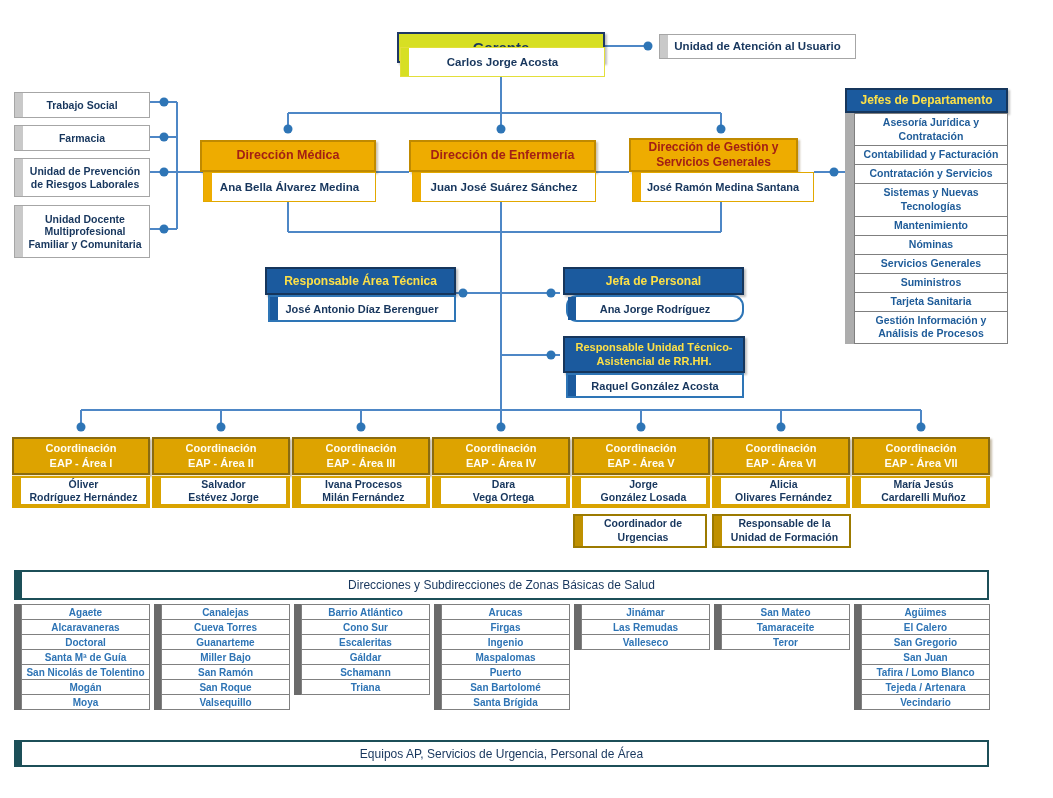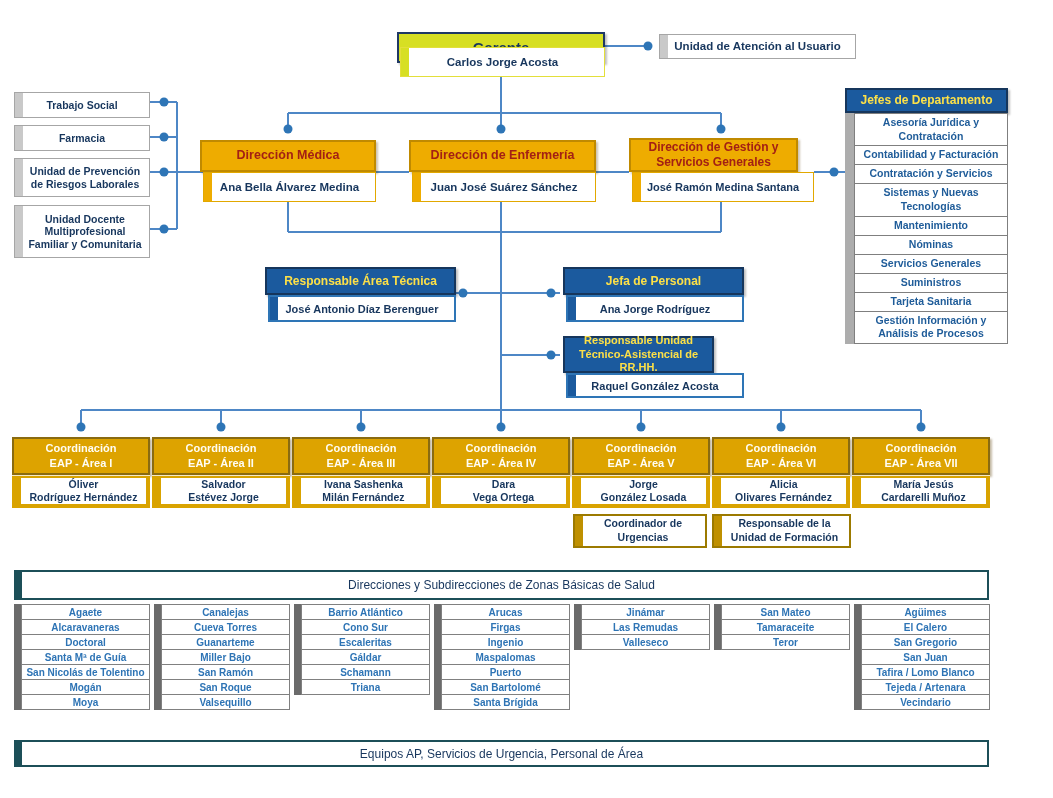--- a/index.html
+++ b/index.html
@@ -153,23 +153,23 @@
 
       <div class="jefe-cell">Tarjeta Sanitaria</div>
 
       <div class="jefe-cell">Gestión Información y Análisis de Procesos</div>
     </div>
 
   <div class="abs hdr-blue ctr" style="left:265px;top:267px;width:191px;height:28px;">Responsable Área Técnica</div>
   <div class="namebox nb-blue ctr" style="left:268px;top:295px;width:188px;height:27px;font-size:11px;">José Antonio Díaz Berenguer</div>
 
   <div class="abs hdr-blue ctr" style="left:563px;top:267px;width:181px;height:28px;">Jefa  de Personal</div>
-  <div class="namebox nb-blue ctr" style="left:566px;top:295px;width:178px;height:27px;font-size:11px;">Ana Jorge Rodríguez</div>
-
-  <div class="abs hdr-blue ctr" style="left:563px;top:336px;width:151px;height:37px;font-size:11px;padding:0 2px;">Responsable Unidad Técnico-Asistencial de RR.HH.</div>
+  <div class="namebox nb-blue ctr" style="left:566px;top:295px;width:178px;height:27px;font-size:11px;border-radius:11px;">Ana Jorge Rodríguez</div>
+
+  <div class="abs hdr-blue ctr" style="left:563px;top:336px;width:182px;height:37px;font-size:11px;padding:0 2px;">Responsable Unidad Técnico-Asistencial de RR.HH.</div>
   <div class="namebox nb-blue ctr" style="left:566px;top:373px;width:178px;height:25px;font-size:11px;">Raquel González Acosta</div>
 
   <div class="coord" style="left:12px;top:437px;">
     <div class="coord-hdr col">
         <div>Coordinación</div>
         <div>EAP - Área I</div>
       </div>
     <div class="coord-frame">
         <div class="coord-name col">
           <div>Óliver</div>
@@ -189,21 +189,21 @@
         </div>
       </div>
   </div>
   <div class="coord" style="left:292px;top:437px;">
     <div class="coord-hdr col">
         <div>Coordinación</div>
         <div>EAP - Área III</div>
       </div>
     <div class="coord-frame">
         <div class="coord-name col">
-          <div>Ivana Sashenka</div>
+          <div>Ivana Procesos</div>
           <div>Milán Fernández</div>
         </div>
       </div>
   </div>
   <div class="coord" style="left:432px;top:437px;">
     <div class="coord-hdr col">
         <div>Coordinación</div>
         <div>EAP - Área IV</div>
       </div>
     <div class="coord-frame">

